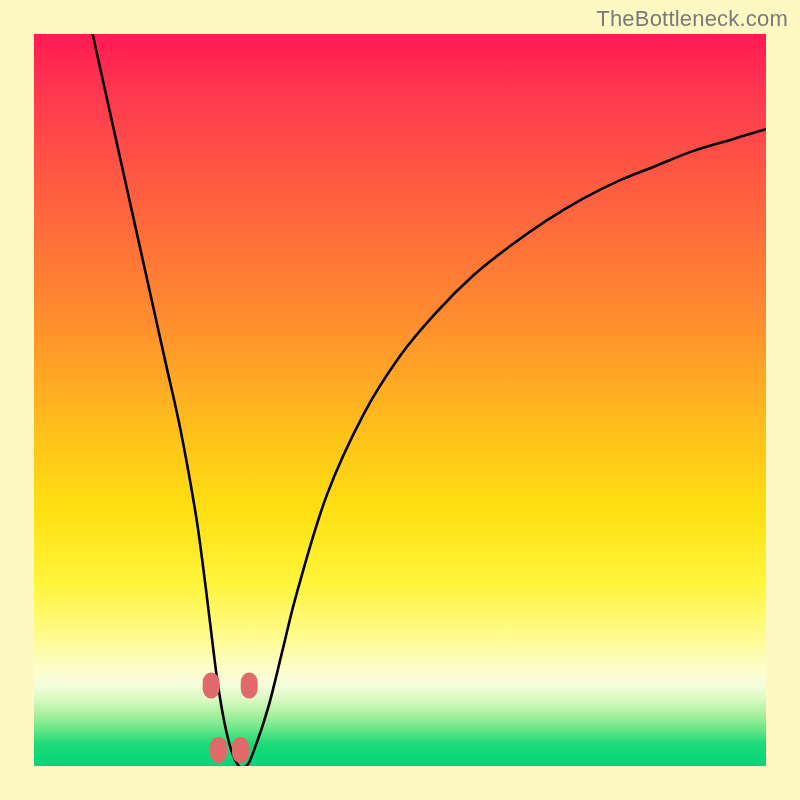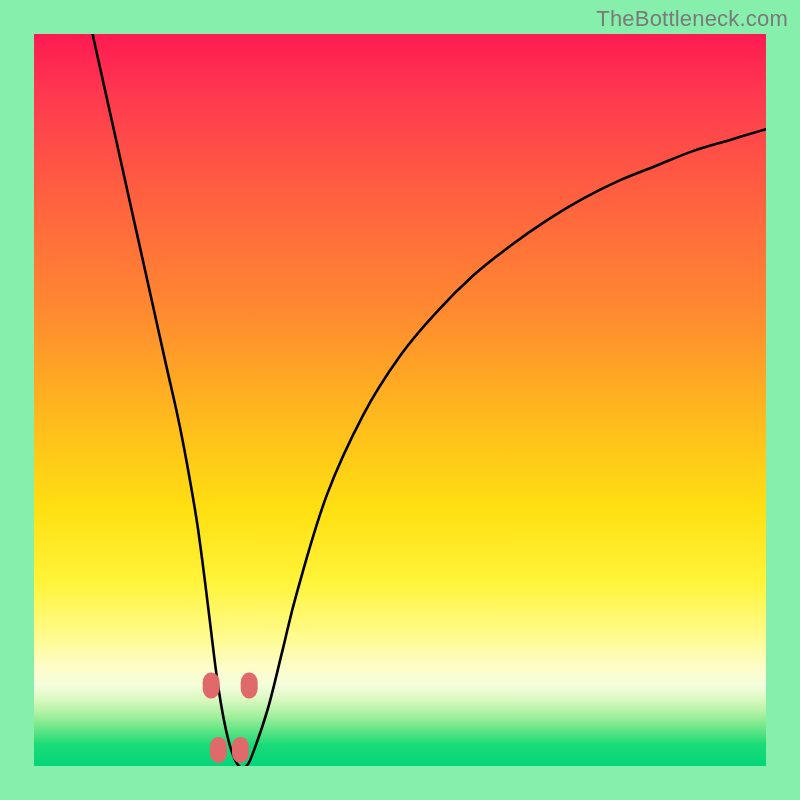--- a/index.html
+++ b/index.html
@@ -10,21 +10,21 @@
     background: #000;
     overflow: hidden;
     font-family: Arial, Helvetica, sans-serif;
   }
   .frame {
     position: absolute;
     left: 0;
     top: 0;
     width: 800px;
     height: 800px;
-    background: #86efac;
+    background: #fef9c3;
   }
   .plot {
     position: absolute;
     left: 34px;
     top: 34px;
     width: 732px;
     height: 732px;
     background: linear-gradient(to bottom,
       #ff1a52 0%,
       #ff3850 8%,

